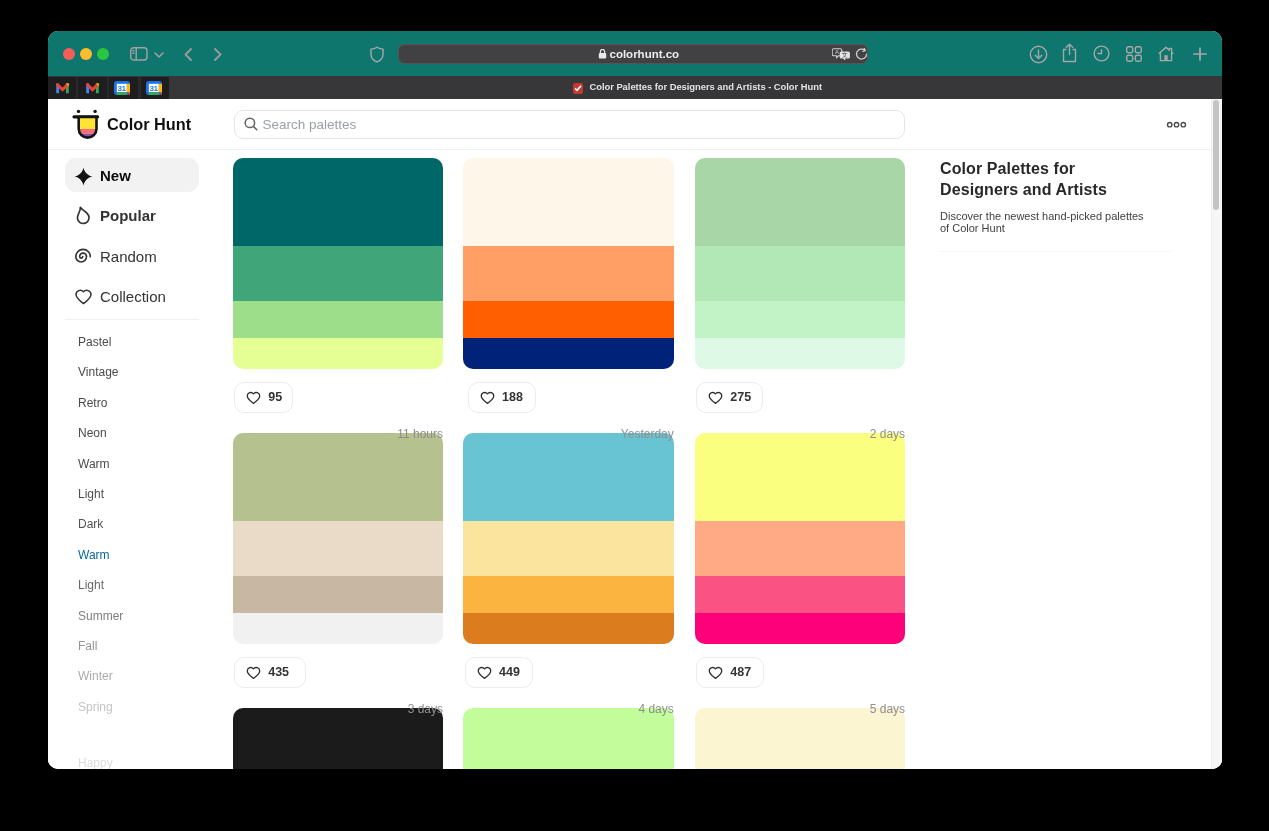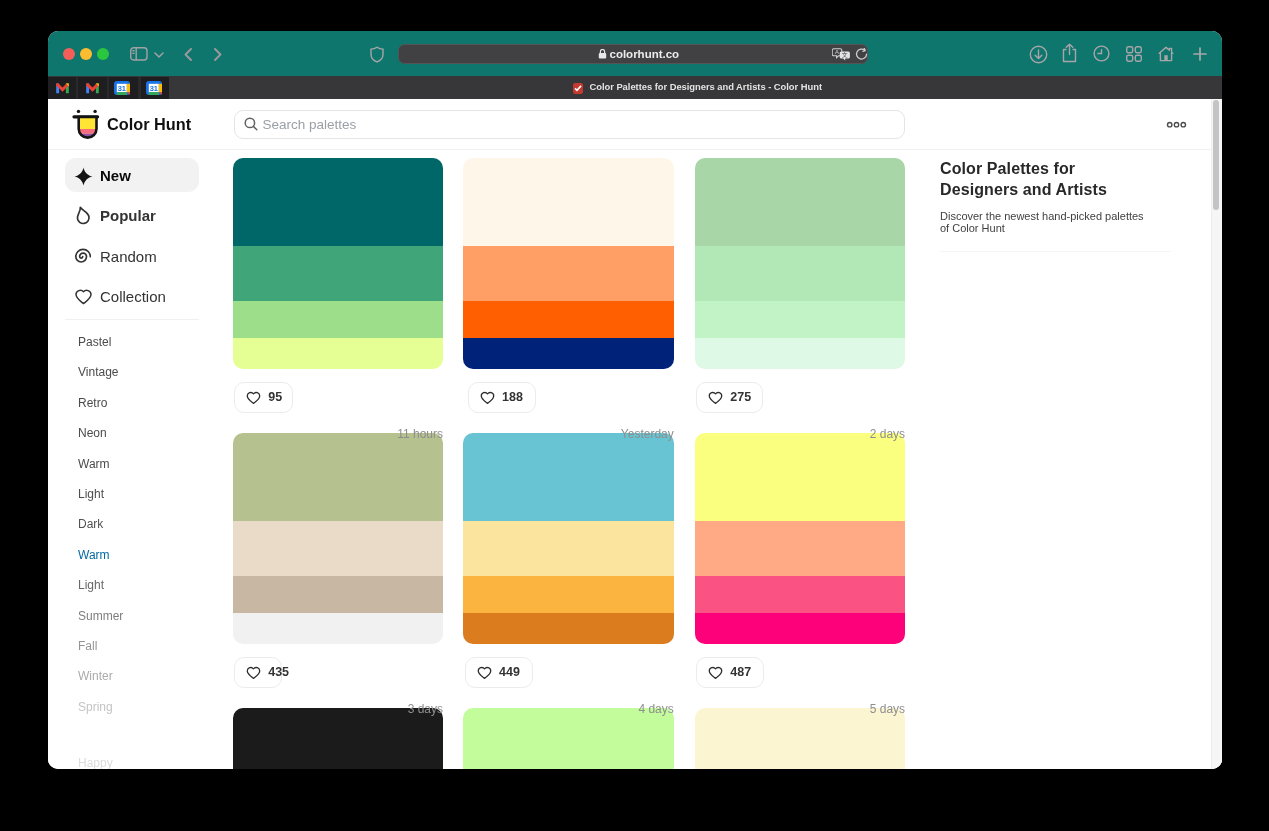--- a/index.html
+++ b/index.html
@@ -267,21 +267,21 @@
     <div class="pill" style="left:648.3px;top:283.9px;width:67px;">
       <svg class="abs" style="left:10.5px;top:8px;" width="17" height="14" viewBox="0 0 17 16">
         <path d="M8.5 14.2 C5.2 11.6 1.4 9.2 1.4 5.8 A4 4 0 0 1 8.5 3.2 A4 4 0 0 1 15.6 5.8 C15.6 9.2 11.8 11.6 8.5 14.2 Z" fill="none" stroke="#2e2e2e" stroke-width="1.5" stroke-linejoin="round"></path>
       </svg>
       <div class="pnum">275</div>
     </div>
     <div class="date" style="left:315.5px;top:291.6px;">11 hours</div>
     <div class="date" style="left:546.3px;top:291.6px;">Yesterday</div>
     <div class="date" style="left:777.6px;top:291.6px;">2 days</div>
 
-    <div class="pill" style="left:186.2px;top:558.9px;width:48px;">
+    <div class="pill" style="left:186.2px;top:558.9px;width:72px;">
       <svg class="abs" style="left:10.5px;top:8px;" width="17" height="14" viewBox="0 0 17 16">
         <path d="M8.5 14.2 C5.2 11.6 1.4 9.2 1.4 5.8 A4 4 0 0 1 8.5 3.2 A4 4 0 0 1 15.6 5.8 C15.6 9.2 11.8 11.6 8.5 14.2 Z" fill="none" stroke="#2e2e2e" stroke-width="1.5" stroke-linejoin="round"></path>
       </svg>
       <div class="pnum">435</div>
     </div>
     <div class="pill" style="left:417px;top:558.9px;width:68px;">
       <svg class="abs" style="left:10.5px;top:8px;" width="17" height="14" viewBox="0 0 17 16">
         <path d="M8.5 14.2 C5.2 11.6 1.4 9.2 1.4 5.8 A4 4 0 0 1 8.5 3.2 A4 4 0 0 1 15.6 5.8 C15.6 9.2 11.8 11.6 8.5 14.2 Z" fill="none" stroke="#2e2e2e" stroke-width="1.5" stroke-linejoin="round"></path>
       </svg>
       <div class="pnum">449</div>

